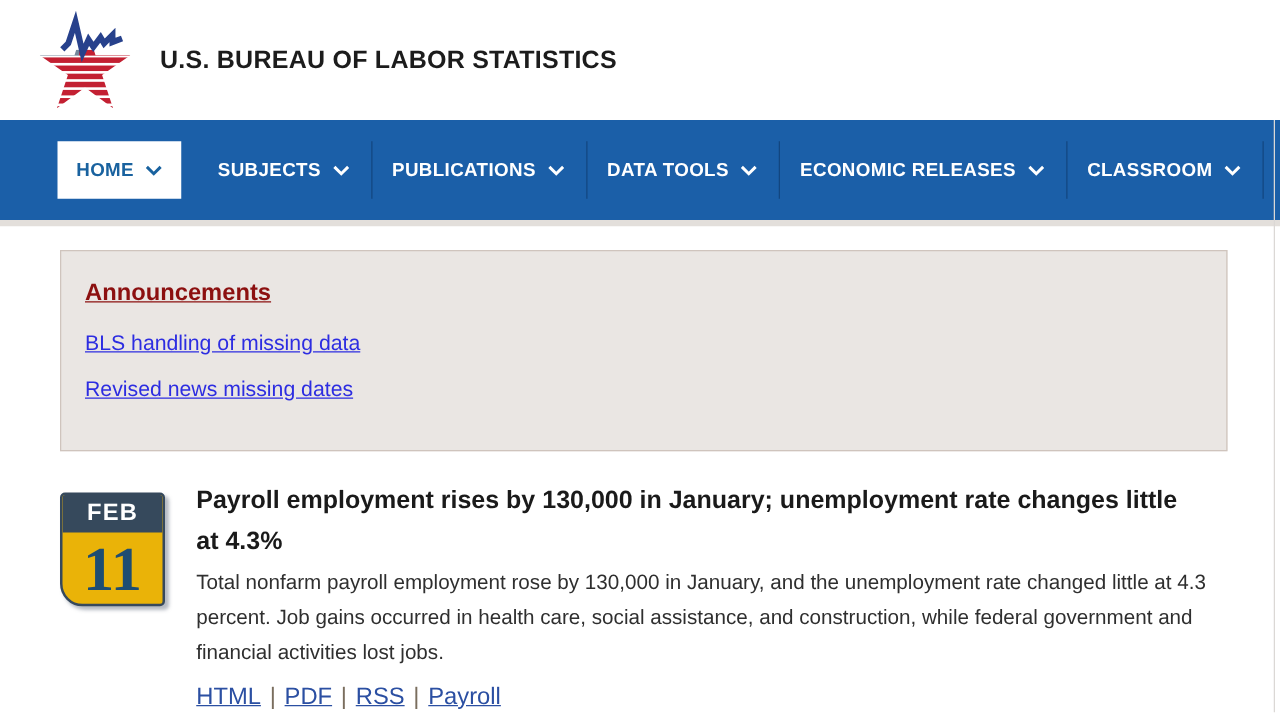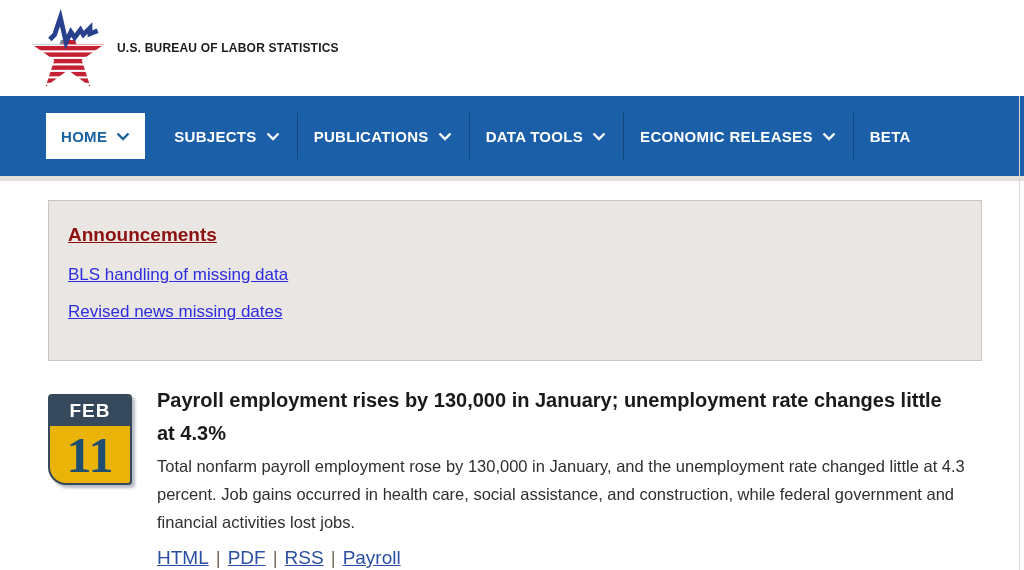--- a/index.html
+++ b/index.html
@@ -12,21 +12,21 @@
   }
   .page { position:absolute; inset:0; }
 
   
   .site-header {
     position:absolute; left:0; top:0; width:1024px; height:96px;
     background:#ffffff; display:flex; align-items:center; padding-left:24px;
   }
   .logo-link { display:block; width:88px; height:86px; margin-top:2px; }
   .site-title {
-    margin-left:5px; font-size:12px; font-weight:700; color:#1c1c1c;
+    margin-left:16px; font-size:20px; font-weight:700; color:#1c1c1c;
     letter-spacing:.2px;
   }
 
   
   .main-nav {
     position:absolute; left:0; top:96px; width:1024px; height:80px;
     background:#1b5fa8; display:flex; align-items:center; padding-left:46px;
   }
   .nav-item {
     position:relative; display:flex; align-items:center; gap:9px;
@@ -156,20 +156,26 @@
           <polyline points="1.5,1.5 7,7 12.5,1.5" fill="none" stroke="currentColor" stroke-width="2.4"></polyline>
         </svg>
     </a>
     <a class="nav-item">
       <span>ECONOMIC RELEASES</span>
       <svg class="chev" width="14" height="9" viewBox="0 0 14 9">
           <polyline points="1.5,1.5 7,7 12.5,1.5" fill="none" stroke="currentColor" stroke-width="2.4"></polyline>
         </svg>
     </a>
     <a class="nav-item">
+      <span>CLASSROOM</span>
+      <svg class="chev" width="14" height="9" viewBox="0 0 14 9">
+          <polyline points="1.5,1.5 7,7 12.5,1.5" fill="none" stroke="currentColor" stroke-width="2.4"></polyline>
+        </svg>
+    </a>
+    <a class="nav-item">
       <span>BETA</span>
 
     </a>
   </nav>
 
   <div class="substrip"></div>
   <div class="right-rule"></div>
 
   <section class="announcements">
     <h2>Announcements</h2>

